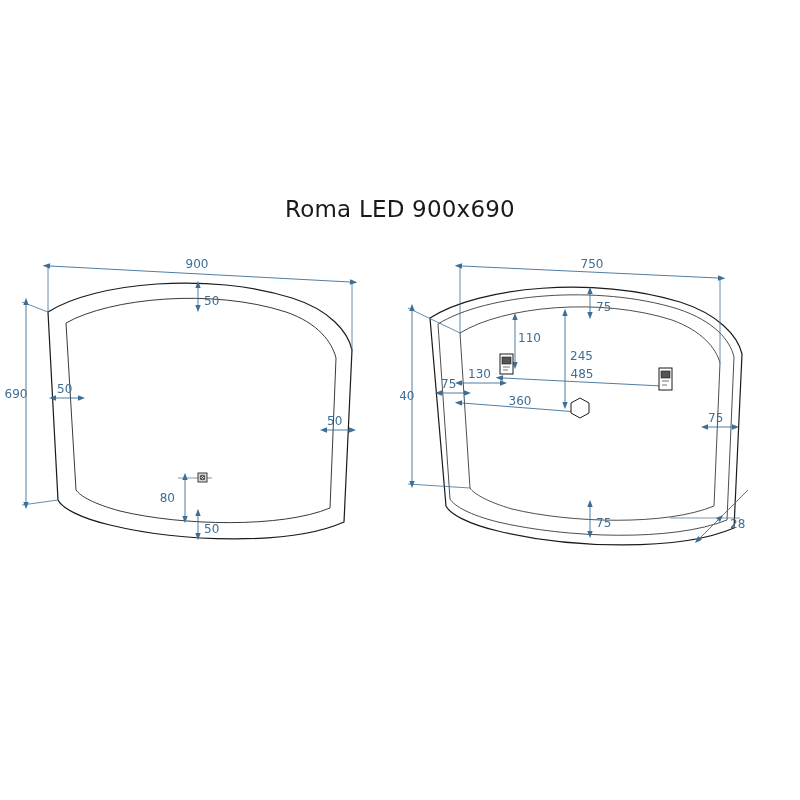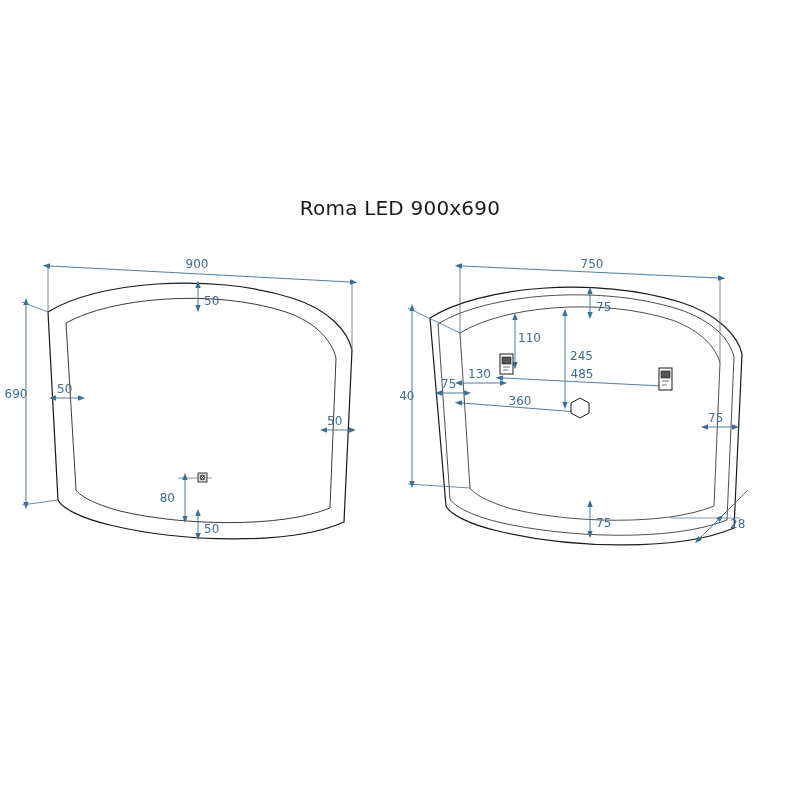--- a/index.html
+++ b/index.html
@@ -20,21 +20,21 @@
     top: 0;
     width: 800px;
     height: 800px;
   }
   .page-title {
     position: absolute;
     left: 0;
     top: 196px;
     width: 800px;
     text-align: center;
-    font-size: 20px;
+    font-size: 23px;
     color: #1a1a1a;
     font-family: "DejaVu Sans", "Liberation Sans", sans-serif;
     letter-spacing: 0.2px;
     white-space: nowrap;
   }
   svg { display: block; }
   text {
     font-family: "DejaVu Sans", "Liberation Sans", sans-serif;
   }
 </style>

